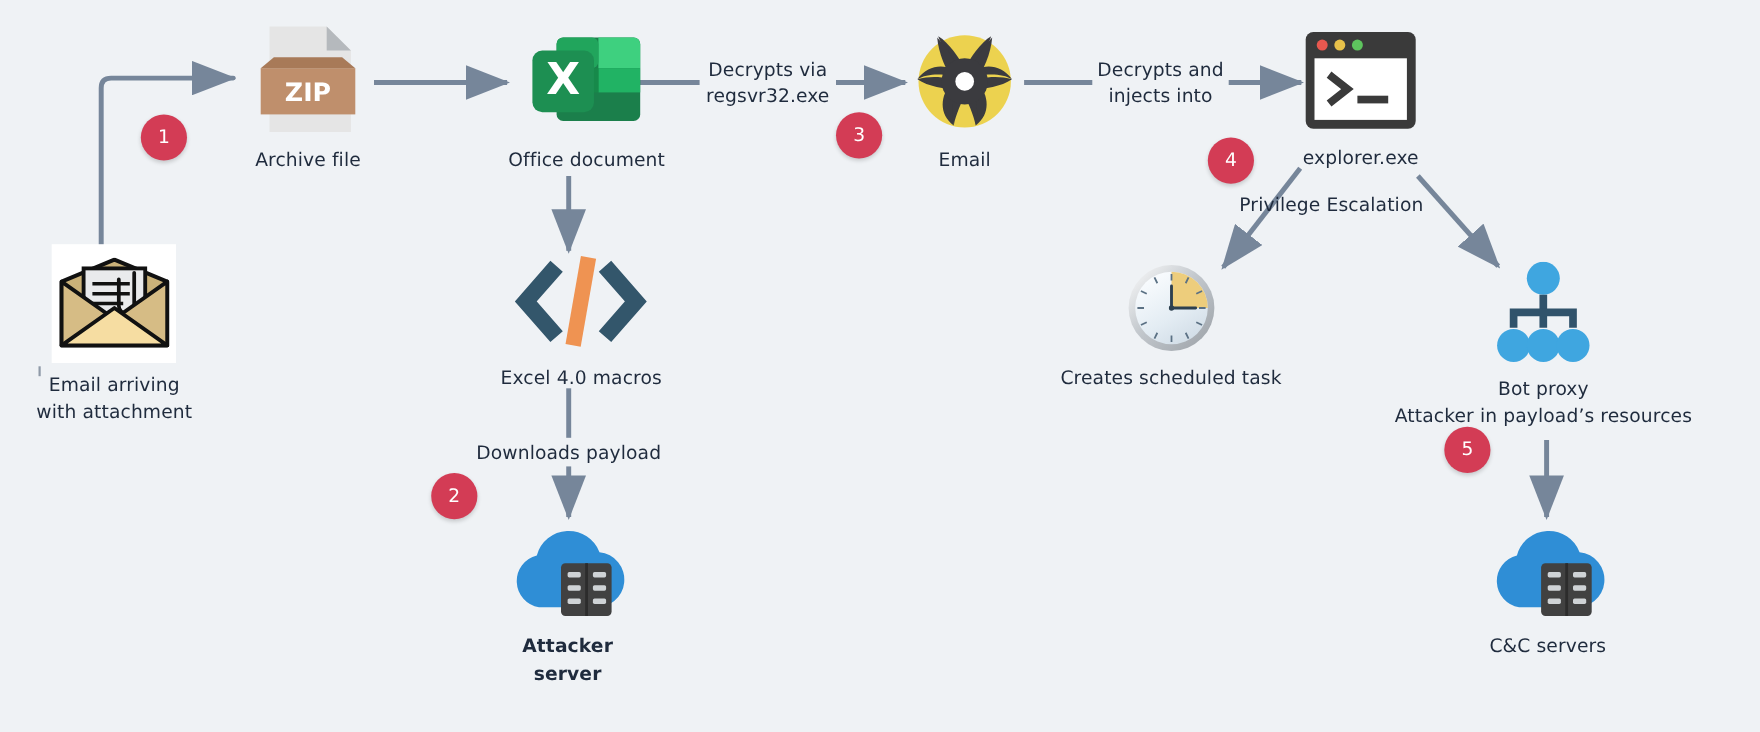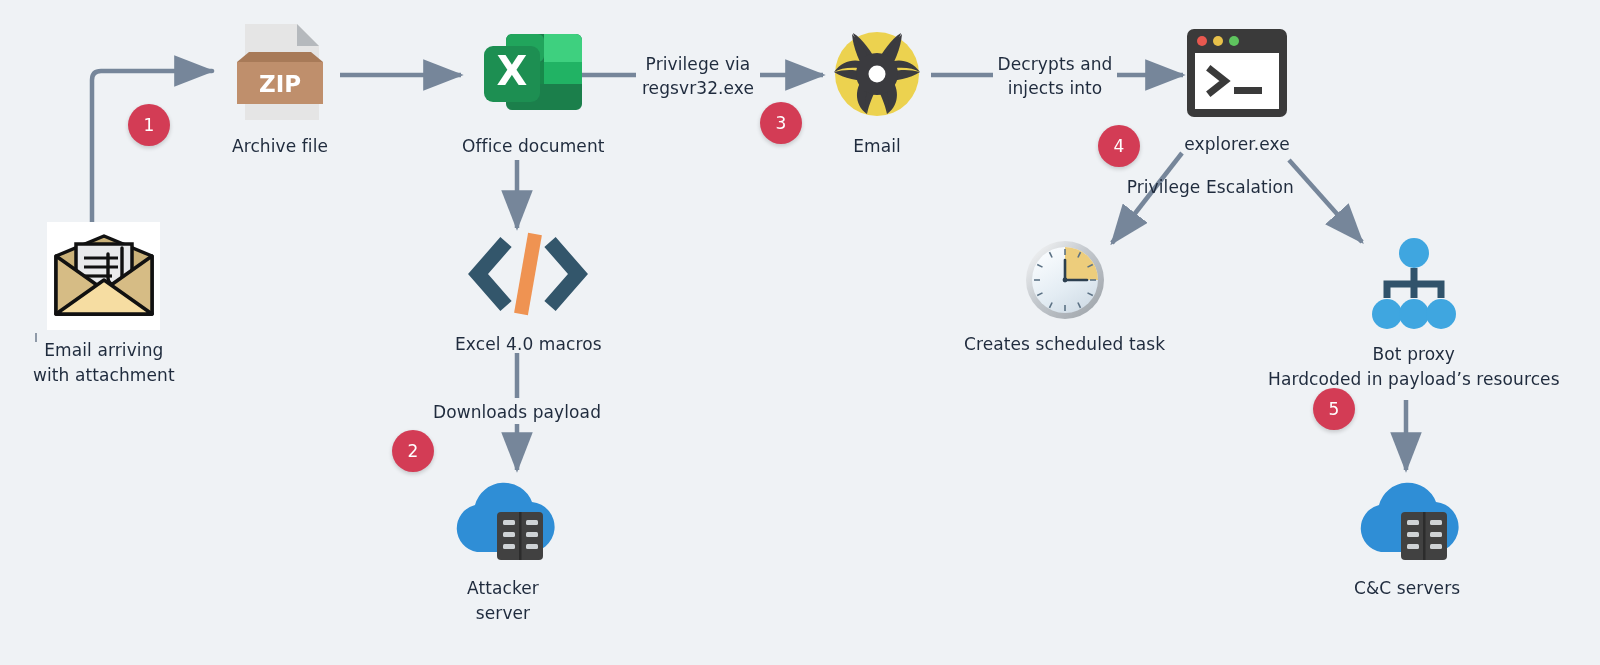--- a/index.html
+++ b/index.html
@@ -217,21 +217,21 @@
     <div class="node-icon">
       <svg width="124" height="92" viewBox="0 0 124 92">
         <path d="M40 14 L12 46 L40 78" fill="none" stroke="#33566b" stroke-width="15" stroke-linejoin="miter" stroke-linecap="butt"></path>
         <path d="M84 14 L112 46 L84 78" fill="none" stroke="#33566b" stroke-width="15" stroke-linejoin="miter" stroke-linecap="butt"></path>
         <path d="M69 6 L55 86" fill="none" stroke="#ef9352" stroke-width="14" stroke-linecap="butt"></path>
       </svg>
     </div>
     <div class="node-label">Excel 4.0 macros</div>
   </div>
 
-  <div class="node" style="left:451px; top:478px;">
+  <div class="node" style="left:464px; top:478px;font-weight:bold;">
     <div class="node-icon">
       <svg width="104" height="86" viewBox="0 0 104 86">
         <path d="M26 74 a24 24 0 0 1 -2 -47 a30 30 0 0 1 57 -3 a22 22 0 0 1 -5 50 Z" fill="#2f8ed6"></path>
         <rect x="46" y="34" width="46" height="48" rx="4" fill="#414141"></rect>
         <rect x="68" y="34" width="2.5" height="48" fill="#2c2c2c"></rect>
         <rect x="52" y="42" width="12" height="5" rx="1.5" fill="#cfd3d6"></rect>
         <rect x="52" y="54" width="12" height="5" rx="1.5" fill="#cfd3d6"></rect>
         <rect x="52" y="66" width="12" height="5" rx="1.5" fill="#cfd3d6"></rect>
         <rect x="75" y="42" width="12" height="5" rx="1.5" fill="#cfd3d6"></rect>
         <rect x="75" y="54" width="12" height="5" rx="1.5" fill="#cfd3d6"></rect>
@@ -287,41 +287,41 @@
       <svg width="96" height="92" viewBox="0 0 96 92">
         <circle cx="48" cy="15" r="15" fill="#3fa6e0"></circle>
         <path d="M48 30 L48 60" stroke="#31536b" stroke-width="7" stroke-linecap="butt"></path>
         <path d="M21 60 L21 46 L75 46 L75 60" fill="none" stroke="#31536b" stroke-width="7" stroke-linejoin="miter" stroke-linecap="butt"></path>
         <circle cx="21" cy="76" r="15" fill="#3fa6e0"></circle>
         <circle cx="48" cy="76" r="15" fill="#3fa6e0"></circle>
         <circle cx="75" cy="76" r="15" fill="#3fa6e0"></circle>
       </svg>
     </div>
     <div class="node-label">Bot proxy
-Hardcoded in payload’s resources</div>
+Attacker in payload’s resources</div>
   </div>
 
   <div class="node" style="left:1354px; top:478px;">
     <div class="node-icon">
       <svg width="104" height="86" viewBox="0 0 104 86">
         <path d="M26 74 a24 24 0 0 1 -2 -47 a30 30 0 0 1 57 -3 a22 22 0 0 1 -5 50 Z" fill="#2f8ed6"></path>
         <rect x="46" y="34" width="46" height="48" rx="4" fill="#414141"></rect>
         <rect x="68" y="34" width="2.5" height="48" fill="#2c2c2c"></rect>
         <rect x="52" y="42" width="12" height="5" rx="1.5" fill="#cfd3d6"></rect>
         <rect x="52" y="54" width="12" height="5" rx="1.5" fill="#cfd3d6"></rect>
         <rect x="52" y="66" width="12" height="5" rx="1.5" fill="#cfd3d6"></rect>
         <rect x="75" y="42" width="12" height="5" rx="1.5" fill="#cfd3d6"></rect>
         <rect x="75" y="54" width="12" height="5" rx="1.5" fill="#cfd3d6"></rect>
         <rect x="75" y="66" width="12" height="5" rx="1.5" fill="#cfd3d6"></rect>
       </svg>
     </div>
     <div class="node-label">C&amp;C servers</div>
   </div>
 
-  <div class="edge-label" style="left:636px; top:52px; width:124px;">Privilege via
+  <div class="edge-label" style="left:636px; top:52px; width:124px;">Decrypts via
 regsvr32.exe</div>
 
   <div class="edge-label" style="left:993px; top:52px; width:124px;">Decrypts and
 injects into</div>
 
   <div class="edge-label" style="left:417px; top:400px; width:200px;">Downloads payload</div>
 
   <div class="edge-label" style="left:1094px; top:175px; width:200px;text-align:right;">Privilege Escalation</div>
 
   <div class="badge" style="left:128px; top:104px;">1</div>

